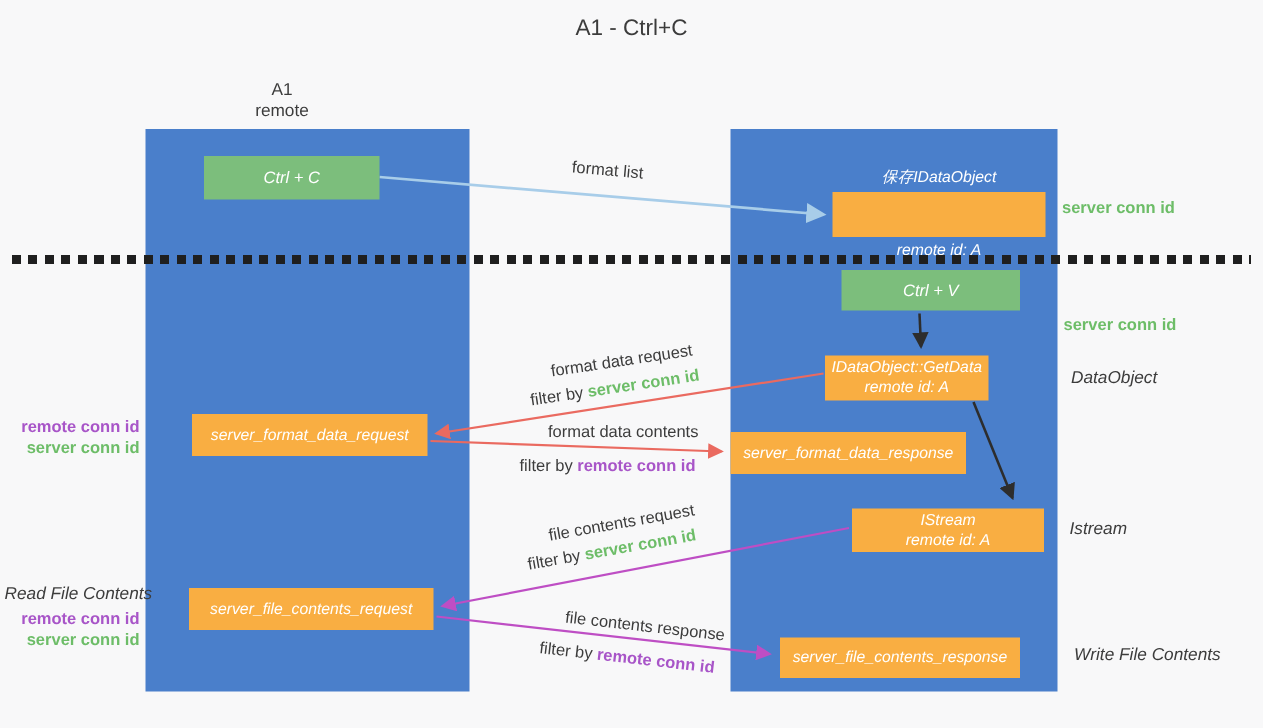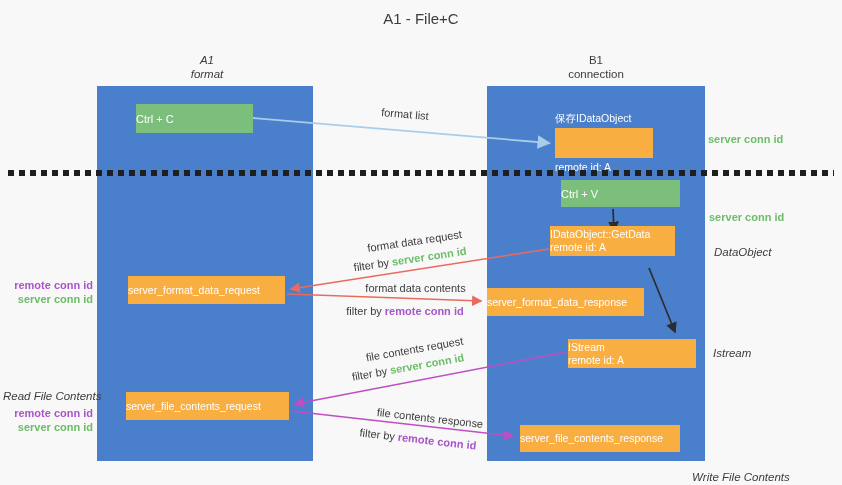--- a/index.html
+++ b/index.html
@@ -28,22 +28,22 @@
   .col-left{left:97px;width:216px;}
   .col-right{left:487px;width:218px;}
   .dotted{
     position:absolute;left:8px;top:170px;width:826px;height:6px;
     background:repeating-linear-gradient(90deg,#1f1f1f 0 6px,transparent 6px 11px);
     z-index:4;
   }
   svg.arrows{position:absolute;left:0;top:0;z-index:2;pointer-events:none;}
   .node{
     position:absolute;z-index:3;
-    display:flex;flex-direction:column;align-items:flex-start;justify-content:center;
-    color:#fff;text-align:center;
+    display:flex;flex-direction:column;align-items:center;justify-content:center;
+    color:#fff;text-align:center;font-style:italic;
   }
   .node.green{background:#7cbe7c;font-size:11px;}
   .node.orange{background:#f9ae42;font-size:10.5px;line-height:13px;}
   .lbl{
     position:absolute;z-index:3;font-size:11px;color:#3c3c3c;
     white-space:nowrap;
   }
   .lbl.center{text-align:center;}
   .green-t{color:#6dbd68;font-weight:bold;}
   .purple-t{color:#a855c8;font-weight:bold;}
@@ -53,30 +53,26 @@
     position:absolute;z-index:3;left:10px;width:83px;
     text-align:right;font-size:11px;line-height:14px;white-space:nowrap;
   }
 </style>
 </head>
 <body>
 
 <div class="stage">
 
   <div class="title">
-    <div>A1 - File+C</div>
+    <div>A1 - Ctrl+C</div>
   </div>
 
-  <div class="col-header" style="left:99px;width:216px;font-style:italic;">
+  <div class="col-header" style="left:80px;width:216px;">
     <div>A1</div>
-    <div>format</div>
-  </div>
-  <div class="col-header" style="left:487px;width:218px;">
-    <div>B1</div>
-    <div>connection</div>
+    <div>remote</div>
   </div>
 
   <div class="col col-left"></div>
   <div class="col col-right"></div>
 
   <div class="dotted"></div>
 
   <svg class="arrows" width="842" height="485">
     <defs>
       <marker id="mBlue" viewBox="0 0 10 10" refX="8.5" refY="5" markerWidth="7.5" markerHeight="7.5" orient="auto">
@@ -98,30 +94,30 @@
     <line x1="287" y1="294" x2="481" y2="301" stroke="#ea6a60" stroke-width="1.5" marker-end="url(#mRed)"></line>
     <line x1="649" y1="268" x2="675" y2="332" stroke="#2d2d2d" stroke-width="1.7" marker-end="url(#mBlack)"></line>
     <line x1="566" y1="352" x2="295" y2="404" stroke="#be4ec4" stroke-width="1.5" marker-end="url(#mMagenta)"></line>
     <line x1="291" y1="411" x2="513" y2="436" stroke="#be4ec4" stroke-width="1.5" marker-end="url(#mMagenta)"></line>
   </svg>
 
   <div class="node green" style="left:136px;top:104px;width:117px;height:29px;">
     <span>Ctrl + C</span>
   </div>
 
-  <div class="node orange" style="left:555px;top:128px;width:98px;height:30px;gap:36px;">
+  <div class="node orange" style="left:555px;top:128px;width:142px;height:30px;gap:36px;">
     <span>保存IDataObject</span>
     <span>remote id: A</span>
   </div>
 
   <div class="node green" style="left:561px;top:180px;width:119px;height:27px;">
     <span>Ctrl + V</span>
   </div>
 
-  <div class="node orange" style="left:550px;top:226px;width:125px;height:30px;">
+  <div class="node orange" style="left:550px;top:237px;width:109px;height:30px;">
     <span>IDataObject::GetData</span>
     <span>remote id: A</span>
   </div>
 
   <div class="node orange" style="left:128px;top:276px;width:157px;height:28px;">
     <span>server_format_data_request</span>
   </div>
 
   <div class="node orange" style="left:487px;top:288px;width:157px;height:28px;">
     <span>server_format_data_response</span>
@@ -159,21 +155,21 @@
 
   <div class="lbl center" style="left:365px;top:412px;width:130px;transform:rotate(6.5deg);">file contents response</div>
   <div class="lbl center" style="left:348px;top:433px;width:140px;transform:rotate(6.5deg);">
     <span class="black-t">filter by </span><span class="purple-t">remote conn id</span>
   </div>
 
   <div class="lbl green-t" style="left:708px;top:133px;">server conn id</div>
   <div class="lbl green-t" style="left:709px;top:211px;">server conn id</div>
   <div class="lbl side-black" style="left:714px;top:246px;">DataObject</div>
   <div class="lbl side-black" style="left:713px;top:347px;">Istream</div>
-  <div class="lbl side-black" style="left:692px;top:431px;margin-top:40px;">Write File Contents</div>
+  <div class="lbl side-black" style="left:716px;top:431px;">Write File Contents</div>
 
   <div class="left-ids" style="top:278px;">
     <div class="purple-t">remote conn id</div>
     <div class="green-t">server conn id</div>
   </div>
   <div class="lbl side-black" style="left:3px;top:390px;">Read File Contents</div>
   <div class="left-ids" style="top:406px;">
     <div class="purple-t">remote conn id</div>
     <div class="green-t">server conn id</div>
   </div>

